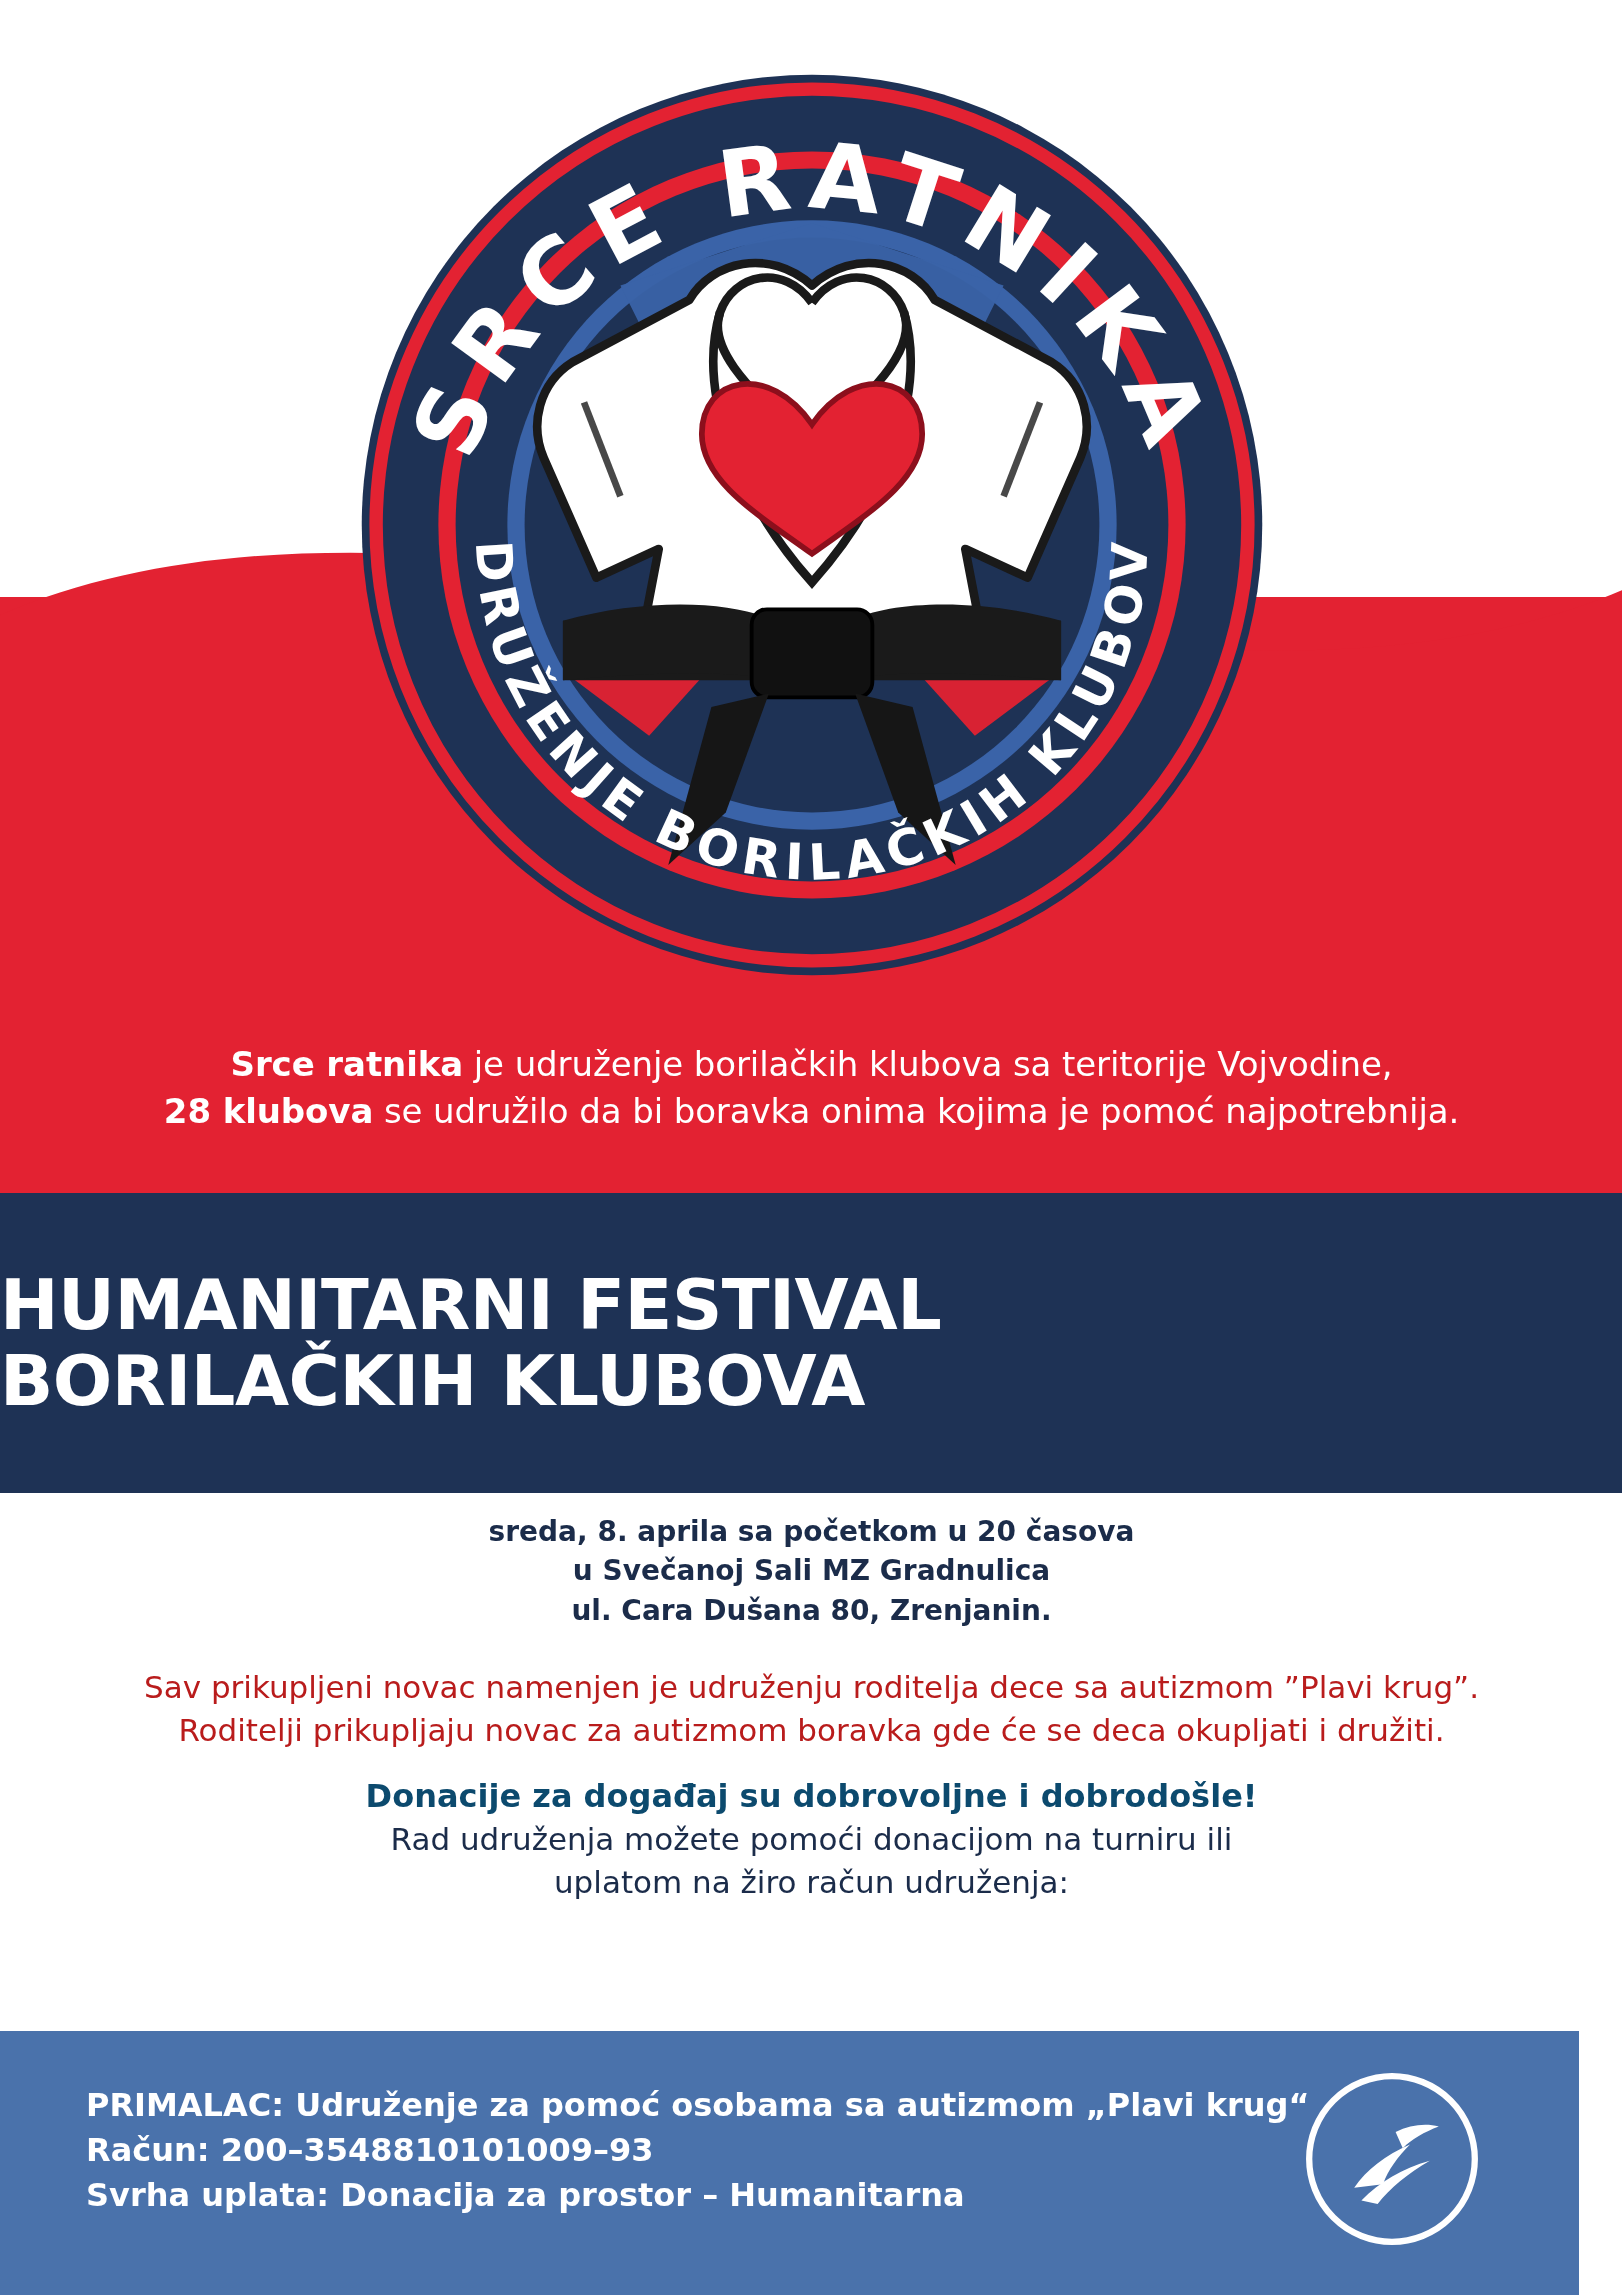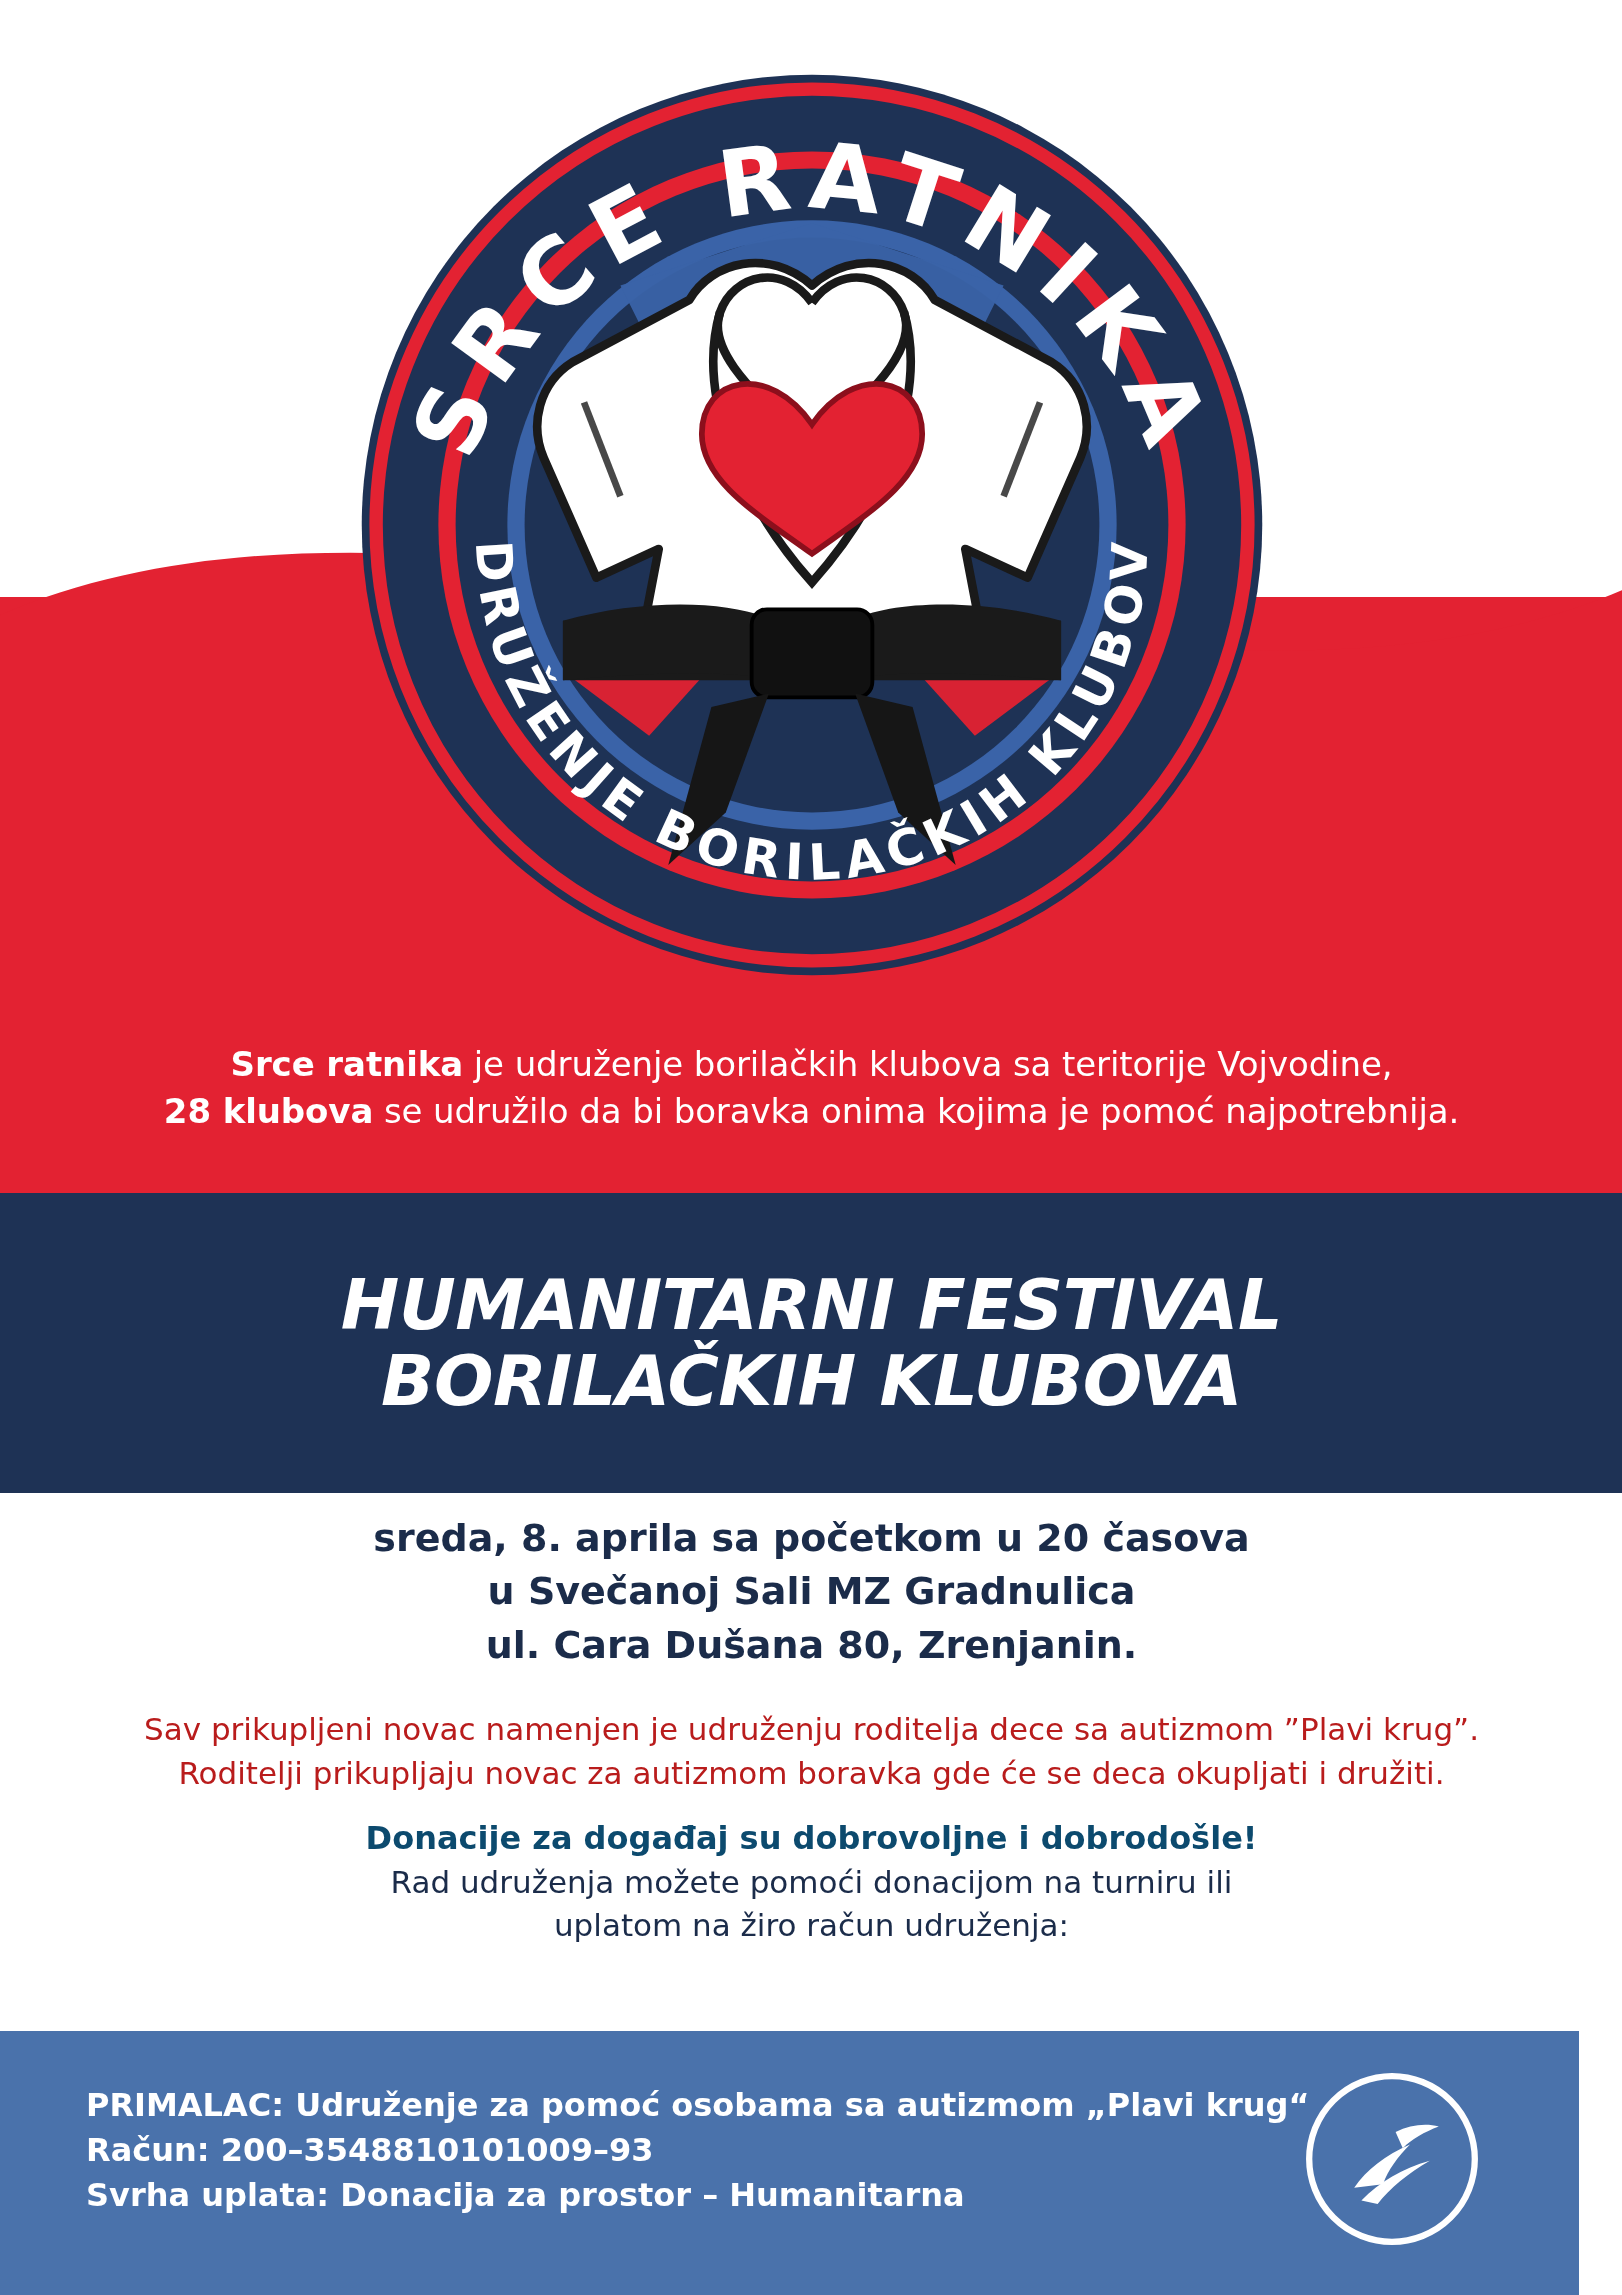--- a/index.html
+++ b/index.html
@@ -67,23 +67,22 @@
   .navy-band {
     position: absolute;
     left: 0;
     top: 1193px;
     width: 1623px;
     height: 301px;
     background: #1e3255;
     z-index: 4;
     display: flex;
     flex-direction: column;
-    align-items: center;
+    align-items: flex-start;
     justify-content: center;
-    font-style: italic;
   }
   .title-line {
     color: #ffffff;
     font-weight: bold;
     font-size: 70px;
     line-height: 1.08;
     letter-spacing: -0.5px;
     text-align: center;
     white-space: nowrap;
   }
@@ -96,21 +95,21 @@
     width: 1623px;
     height: 523px;
     background: #ffffff;
     z-index: 4;
     text-align: center;
     color: #1b2c4a;
   }
   .when {
     margin-top: 18.5px;
     font-weight: bold;
-    font-size: 38px;
+    font-size: 28px;
     line-height: 1.42;
     color: #1b2c4a;
   }
   .purpose {
     margin-top: 35px;
     font-size: 31px;
     line-height: 1.40;
     color: #b91c1c;
   }
   .donate-head {

